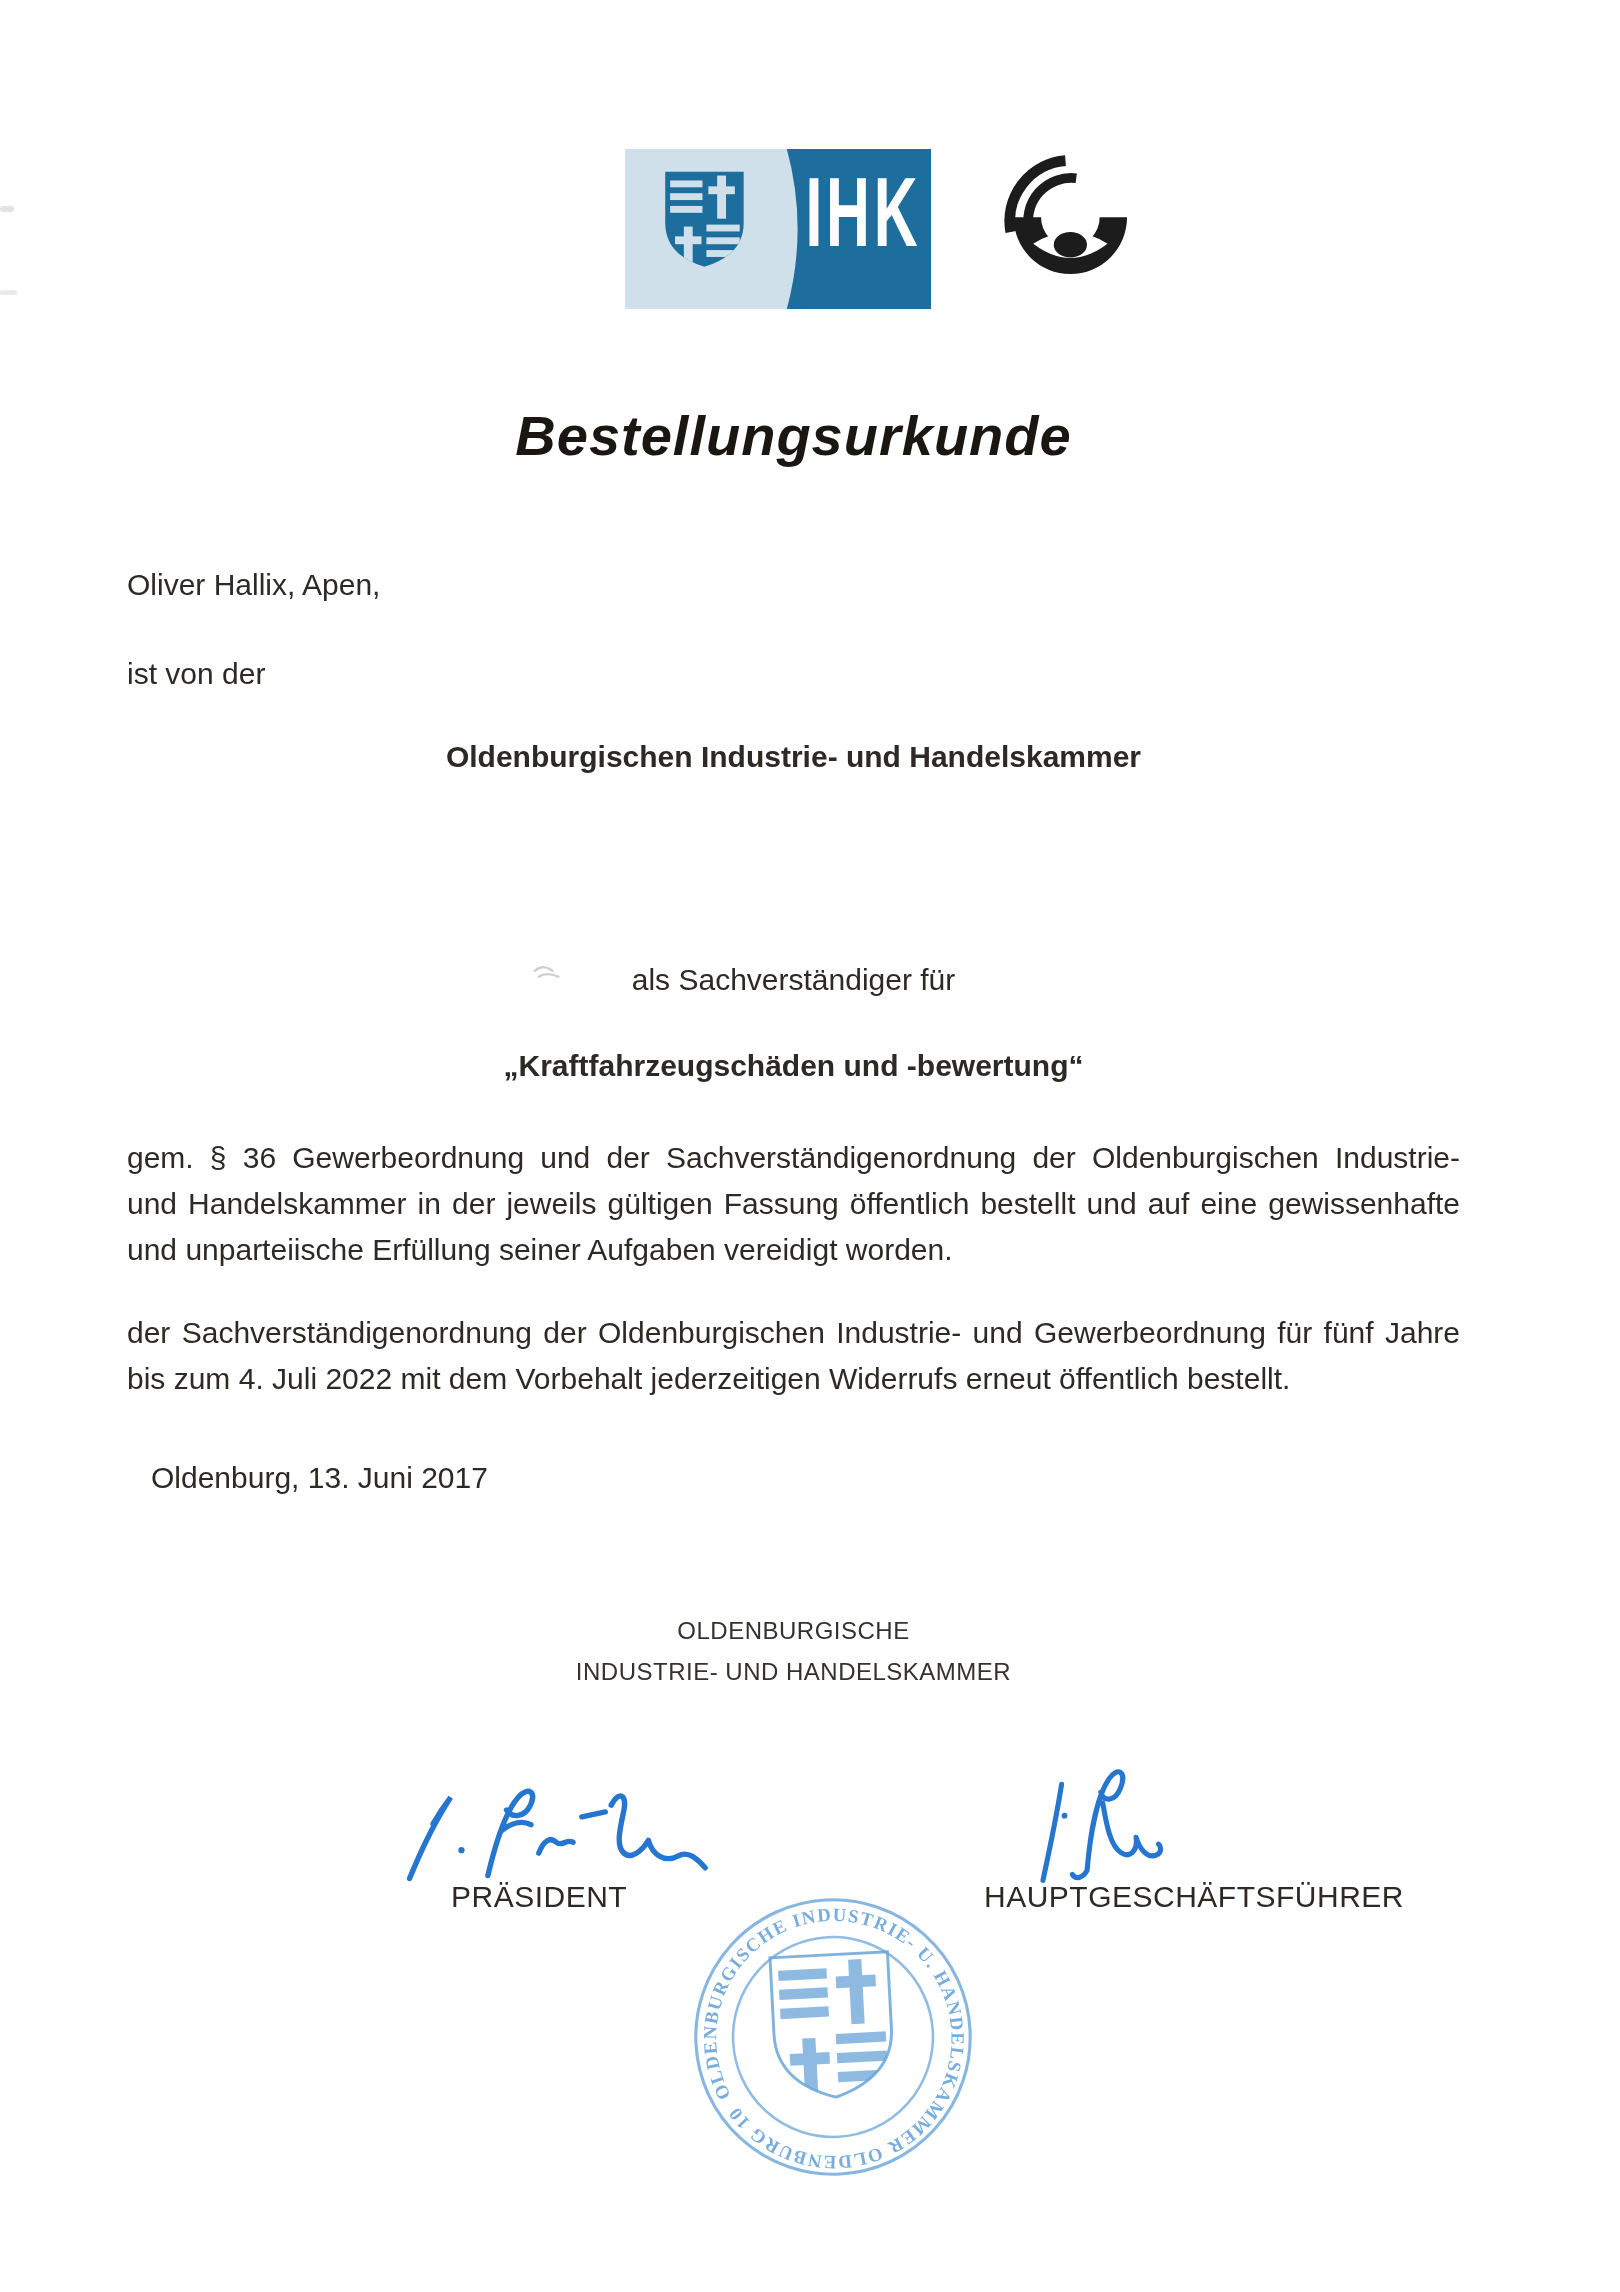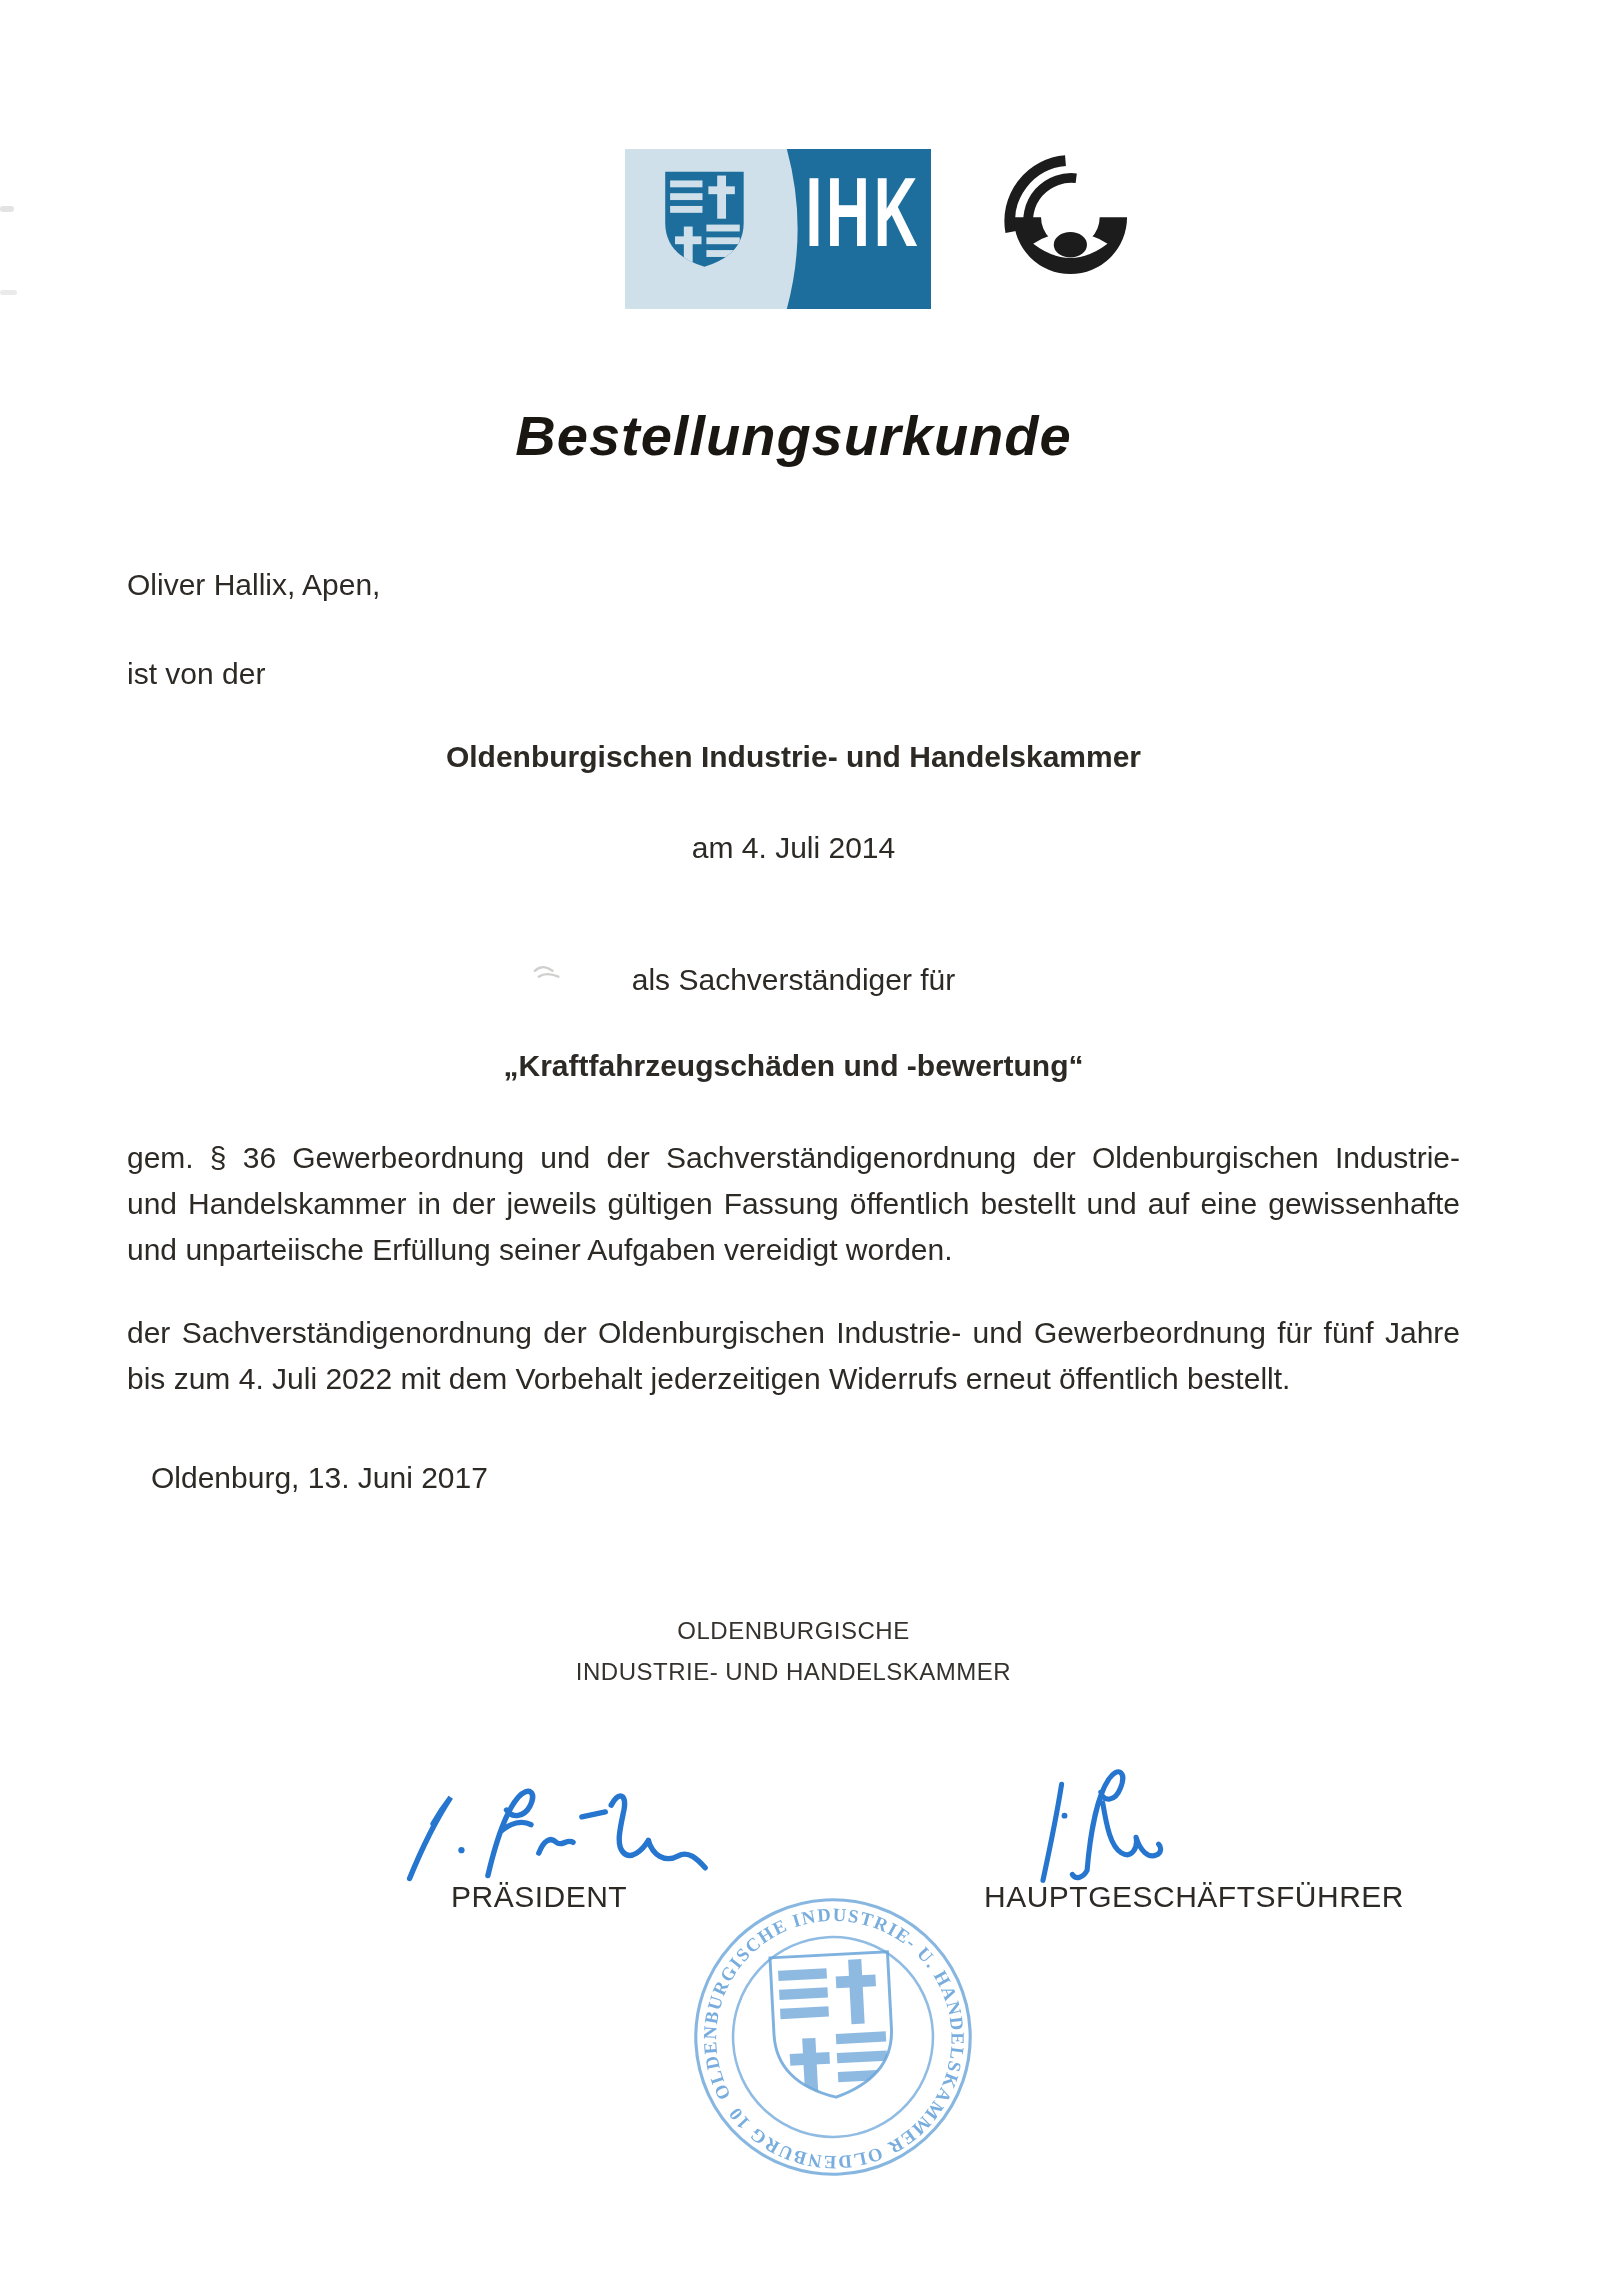--- a/index.html
+++ b/index.html
@@ -78,21 +78,20 @@
   </div>
 
   <div class="abs cert-title">Bestellungsurkunde</div>
 
   <div class="abs content body-text" style="top:565px;">Oliver Hallix, Apen,</div>
 
   <div class="abs content body-text" style="top:654px;">ist von der</div>
 
   <div class="abs content body-text centered bold" style="top:737px;">Oldenburgischen Industrie- und Handelskammer</div>
 
-  <div class="abs content body-text centered" style="top:828px;">am 4. Juli 2014</div>
 
   <svg class="abs" style="left:529px;top:961px;" width="43" height="25.5" viewBox="0 0 44 26">
     <path d="M6,10 C12,4 19,6 24,10 M10,16 C16,12 23,13 30,16" stroke="#a8aaa6" stroke-width="2.5" fill="none" opacity="0.55" stroke-linecap="round"></path>
   </svg>
 
   <div class="abs content body-text centered" style="top:960px;">als Sachverständiger für</div>
 
   <div class="abs content body-text centered bold" style="top:1046px;">„Kraftfahrzeugschäden und -bewertung“</div>
 
   <div class="abs content jpara" style="top:1135px;">

